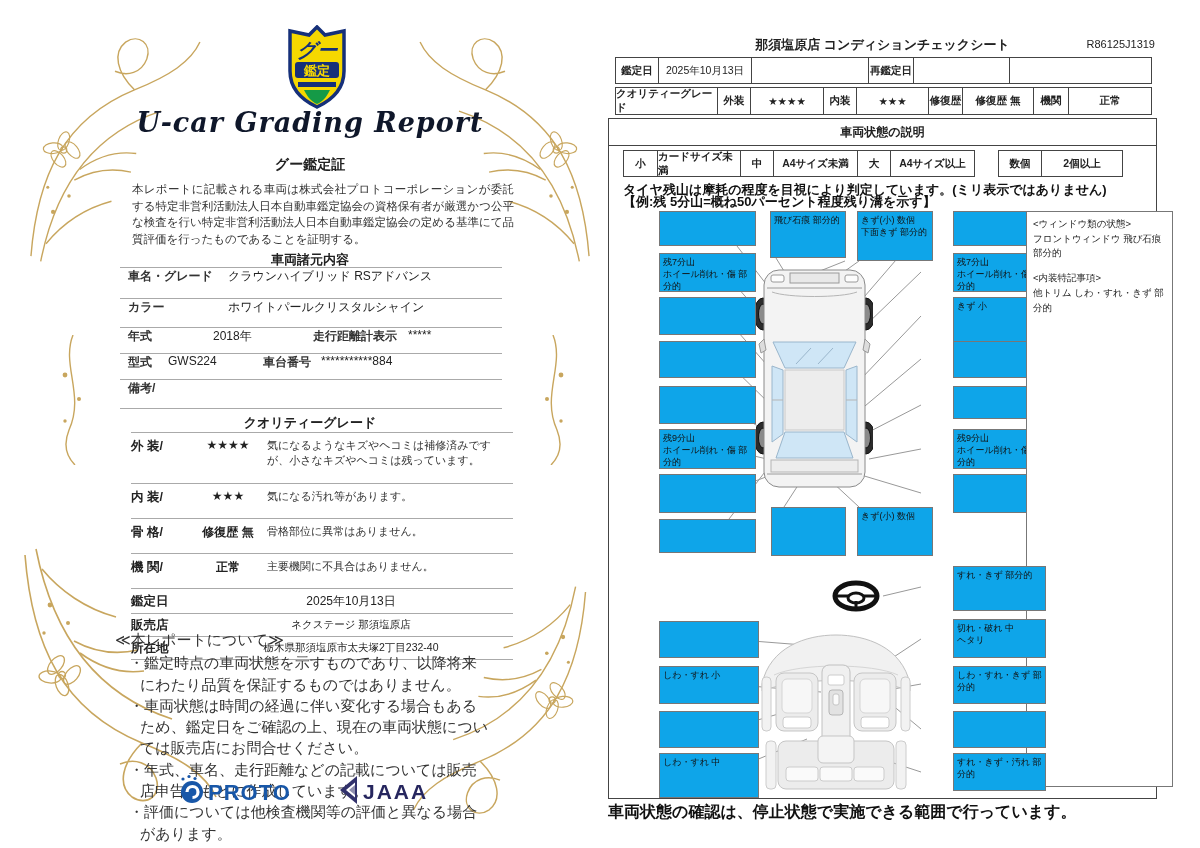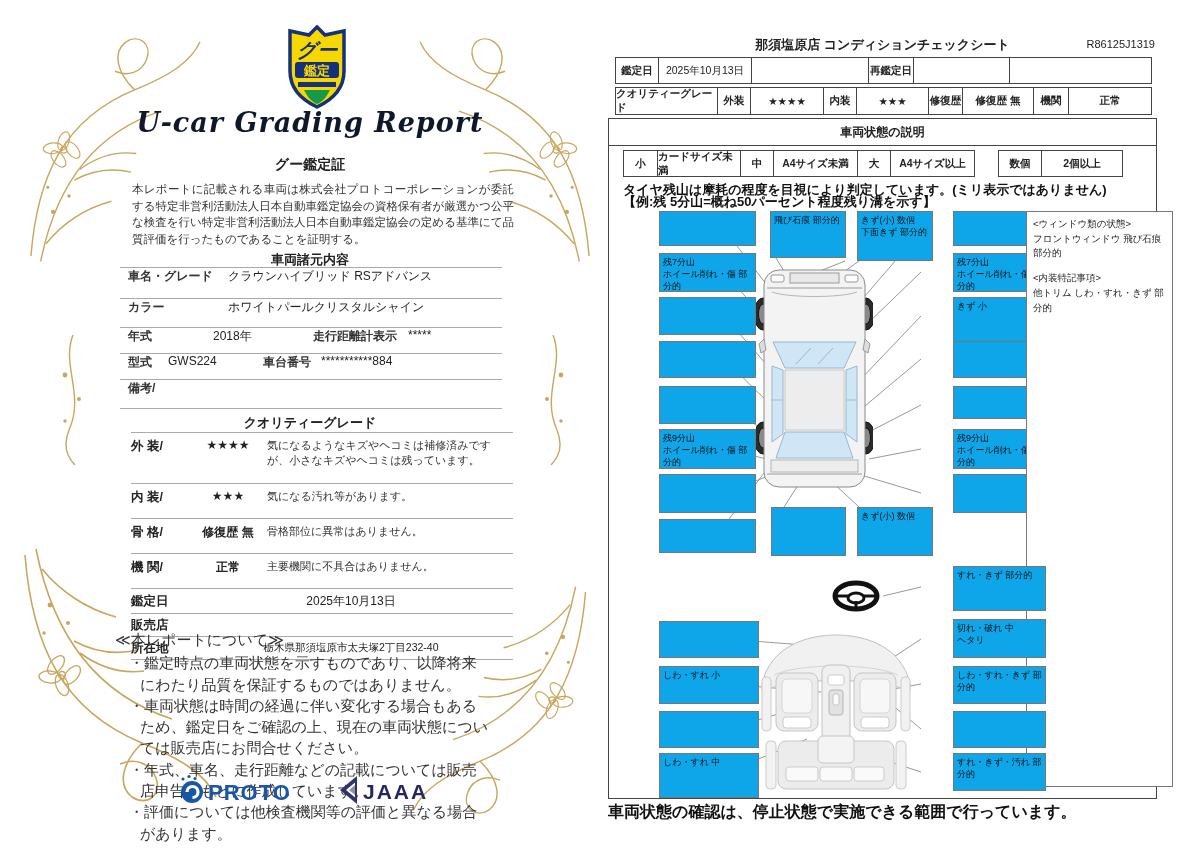--- a/index.html
+++ b/index.html
@@ -171,20 +171,21 @@
       <span class="glab">機 関/</span>
       <span class="gval">正常</span>
       <span class="gdesc">主要機関に不具合はありません。</span>
     </div>
     <div class="irow" style="height:24px">
       <span class="glab">鑑定日</span>
       <span class="ival" style="font-size:12px">2025年10月13日</span>
     </div>
     <div class="irow" style="height:22px">
       <span class="glab">販売店</span>
+      <span class="ival" style="font-size:10.5px">ネクステージ 那須塩原店</span>
     </div>
     <div class="irow" style="height:22px">
       <span class="glab">所在地</span>
       <span class="ival" style="font-size:10.5px">栃木県那須塩原市太夫塚2丁目232-40</span>
     </div>
   </div>
 
   <div class="abs about" style="left:80px;top:614px;width:392px">
     <div>≪本レポートについて≫</div>
     <ul>

